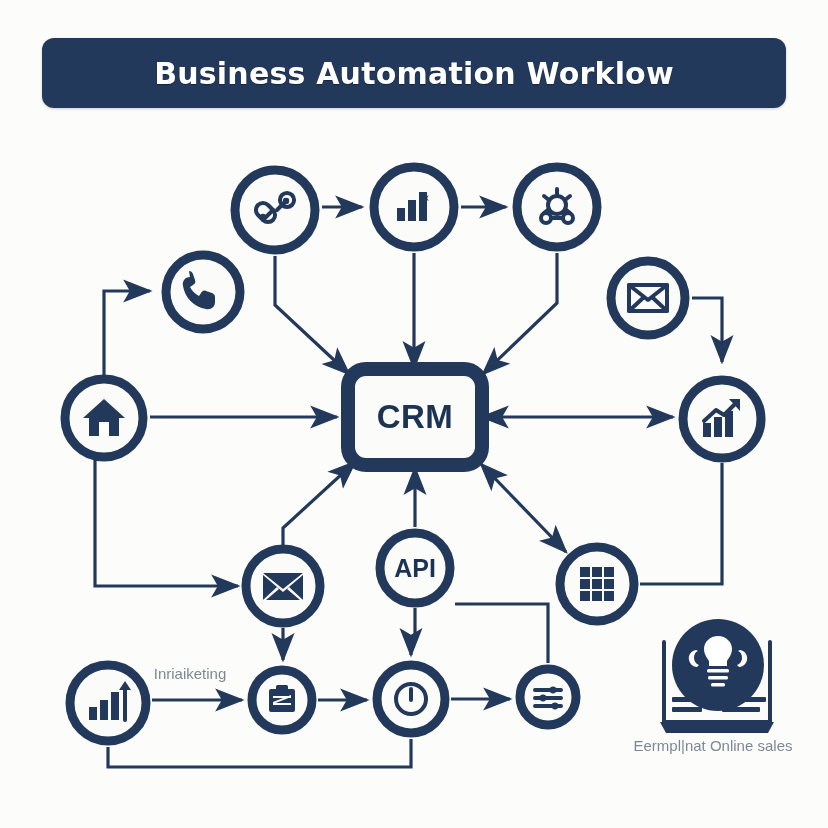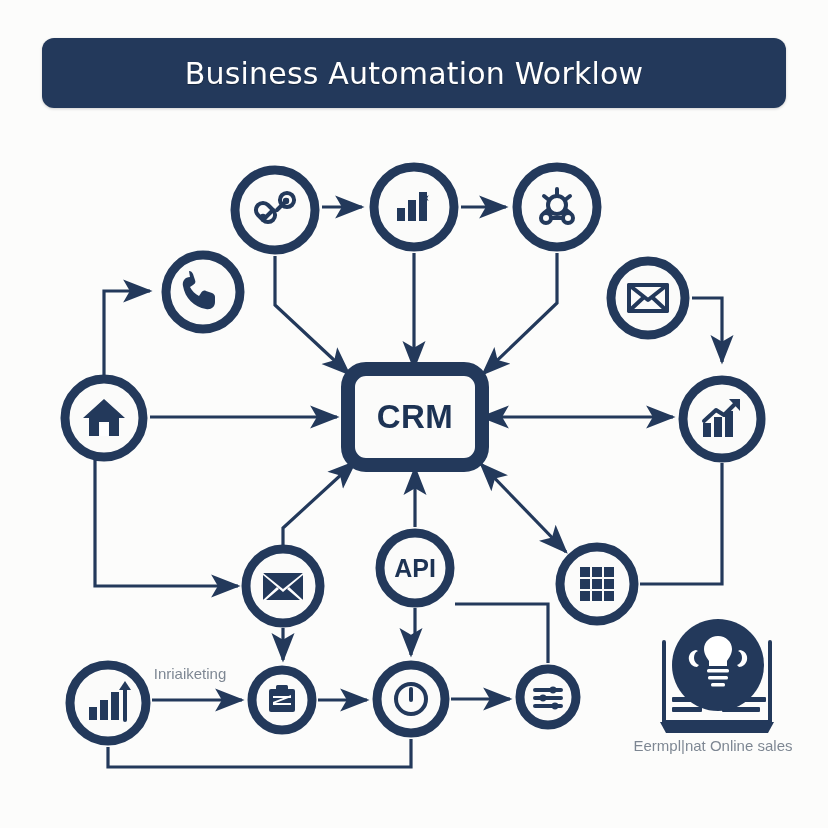--- a/index.html
+++ b/index.html
@@ -26,21 +26,21 @@
     background: #23395b;
     border-radius: 12px;
     display: flex;
     align-items: center;
     justify-content: center;
     box-shadow: 0 1px 3px rgba(0,0,0,0.18);
   }
   #title-text {
     color: #ffffff;
     font-size: 30px;
-    font-weight: normal;
+    font-weight: bold;
     letter-spacing: 0.2px;
     font-family: "DejaVu Sans", sans-serif;
     text-shadow: 0 1px 1px rgba(0,0,0,0.35);
   }
 
   
   #diagram {
     position: absolute;
     left: 0;
     top: 0;

